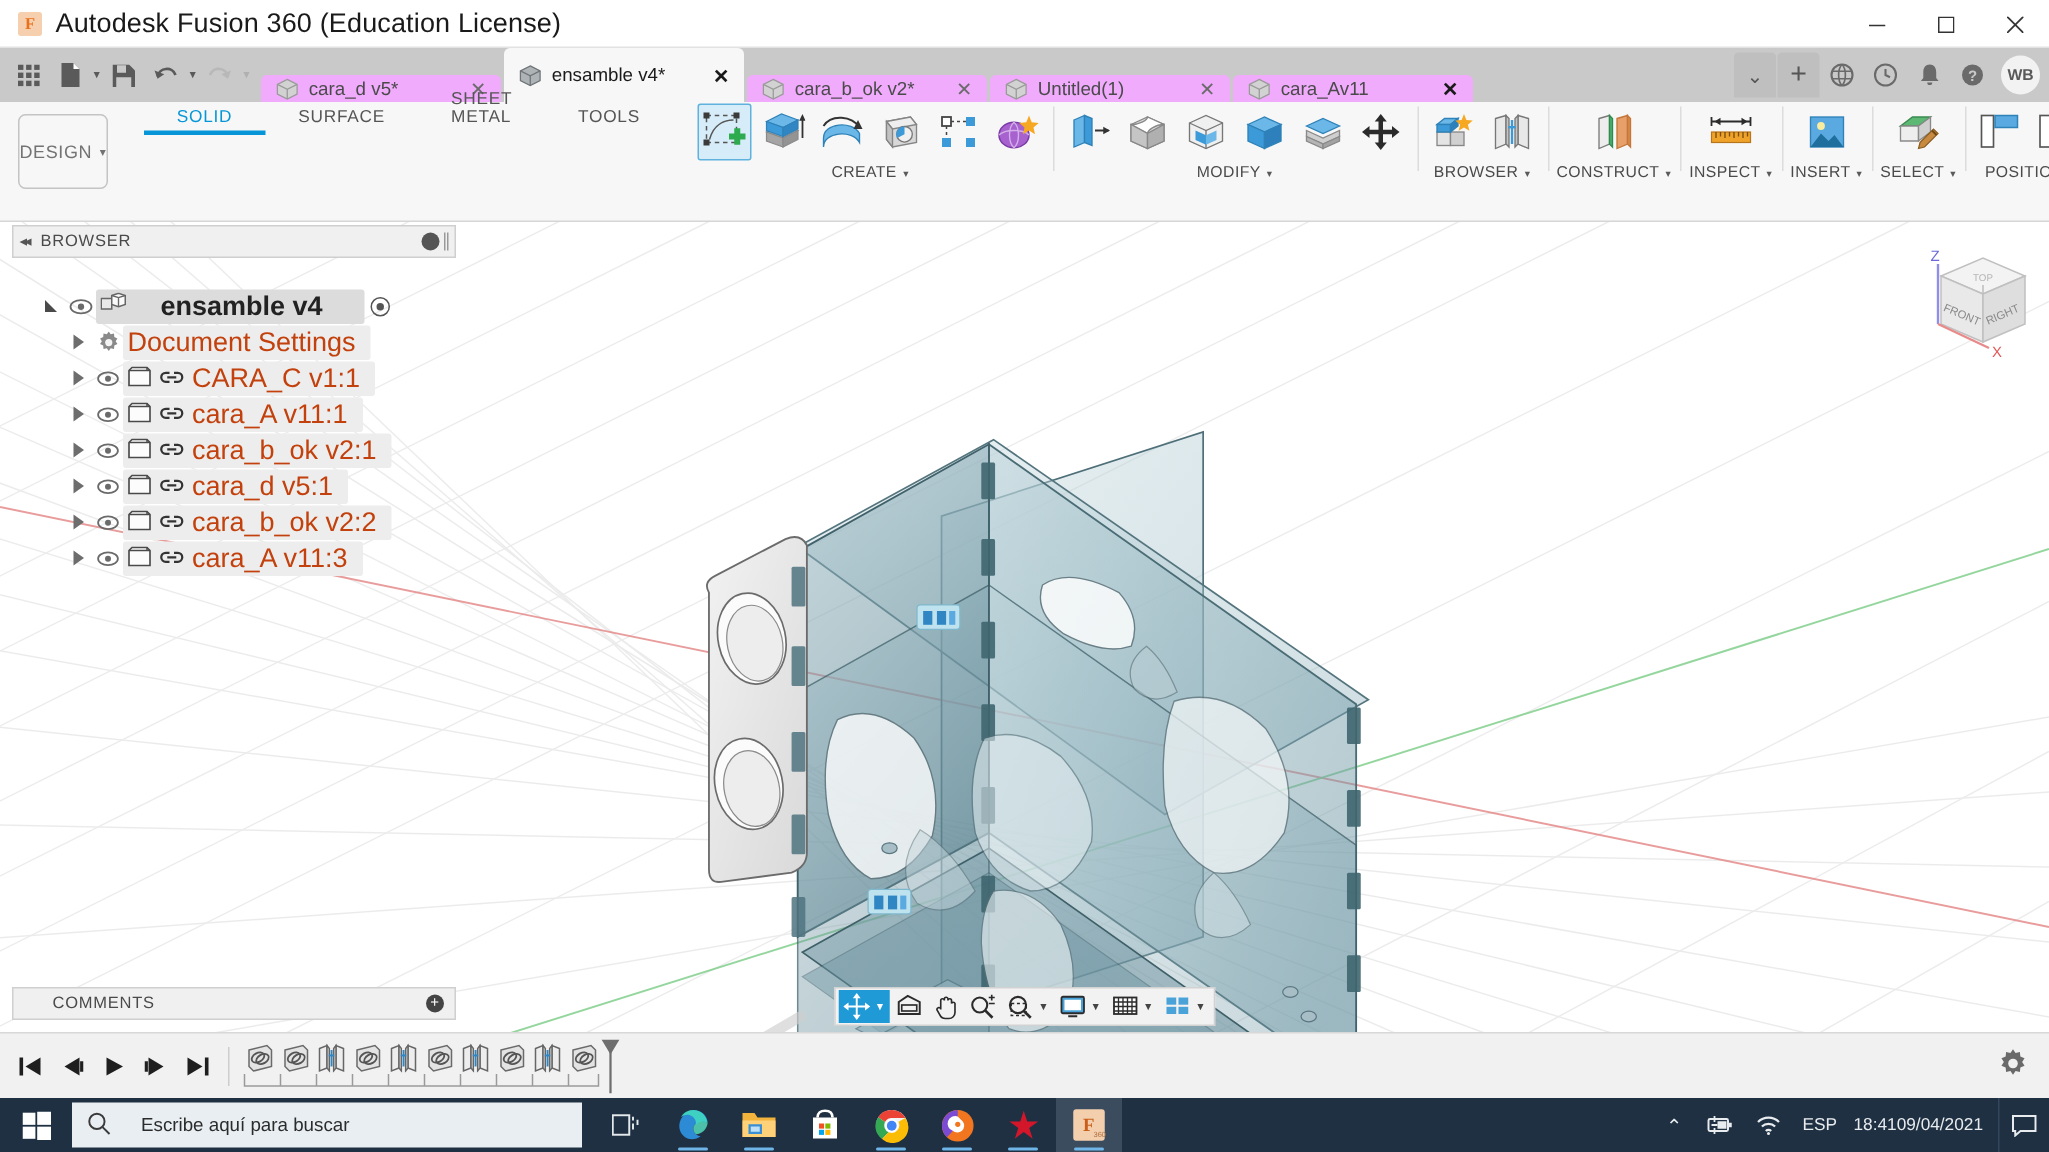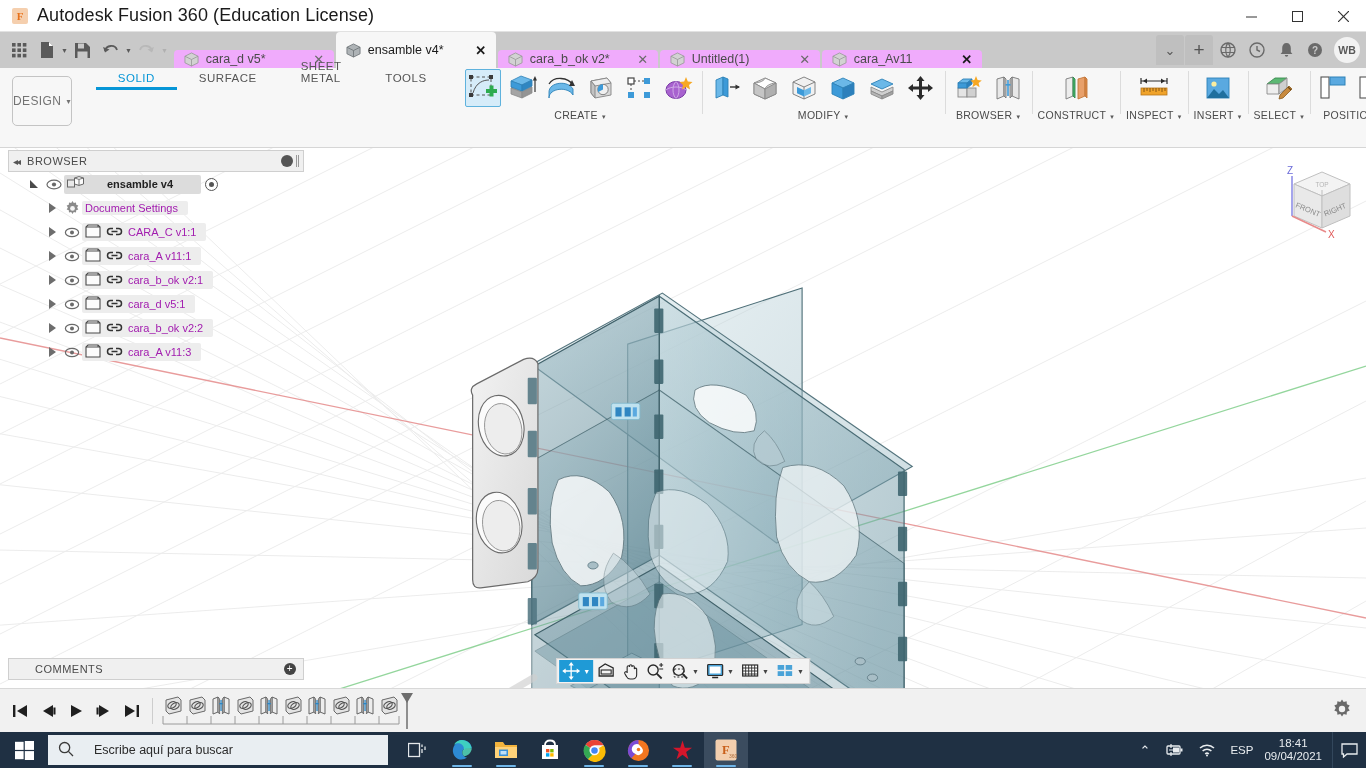--- a/index.html
+++ b/index.html
@@ -99,30 +99,30 @@
   }
   .brow-head {
     height:22px; background:#f0f0f0; border:1px solid #cfcfcf;
     display:flex; align-items:center; padding:0 4px; font-size:11px; color:#4a4a4a;
     letter-spacing:.5px;
   }
   .brow-head .collapse { color:#555; font-size:10px; margin-right:8px; letter-spacing:-2px;}
   .brow-head .ttl { flex:1; }
   .brow-head .dot { width:12px;height:12px;border-radius:50%;background:#555;margin-right:3px;}
   .brow-head .grip { width:3px;height:12px;border-left:1px solid #999;border-right:1px solid #999;}
-  .tree { padding-top:0; font-size:11px; }
+  .tree { padding-top:20px; font-size:18px; }
   .trow { display:flex; align-items:center; height:24px; padding-left:16px; }
   .tw { width:20px; display:flex; align-items:center; justify-content:center; }
   .arrow { width:0;height:0;border-left:7px solid #6d6d6d;border-top:5px solid transparent;
            border-bottom:5px solid transparent; }
   .eye { width:20px; display:flex;align-items:center;justify-content:center; }
   .titlechip { background:#e6e6e6; border-radius:2px; padding:2px 8px 2px 4px;
                display:flex; align-items:center; gap:6px; }
   .titlechip.root { background:#dcdcdc; }
-  .nm { color:#a21caf; white-space:nowrap; }
+  .nm { color:#c2410c; white-space:nowrap; }
   .nm.root { font-weight:bold; color:#222; padding:0 18px; }
   .radio { width:13px;height:13px;border:1.5px solid #555;border-radius:50%;
            display:flex;align-items:center;justify-content:center;margin-left:4px;}
   .radio i { width:5px;height:5px;border-radius:50%;background:#555;display:block;}
   .row-hl { background:#ededed; border-radius:2px; display:flex; align-items:center; gap:5px;
             padding:1px 10px 1px 3px;}
 
   
   .canvas {
     position:absolute; top:148px; left:0; width:1366px; height:540px;
@@ -175,21 +175,21 @@
                padding:0 10px; gap:20px; color:#2b2b2b; font-size:12.5px; }
   .tbicons { display:flex; align-items:center; height:36px; margin-left:8px; gap:0; }
   .tbi { width:44px;height:36px; display:flex;align-items:center;justify-content:center;
          position:relative;}
   .tbi.running::after { content:""; position:absolute; bottom:1px; left:12px; width:20px;height:2px;
                         background:#6fb5e8; border-radius:1px;}
   .tbi.focused { background:#3b4c5f; }
   .tray { position:absolute; right:0; top:0; height:36px; display:flex; align-items:center;
           color:#e8ecef; font-size:11.5px; gap:0; }
   .tray-i { padding:0 7px; display:flex; align-items:center; height:36px;}
-  .clock { display:flex; flex-direction:column; align-items:center; justify-content:center;
+  .clock { display:flex; flex-direction:row; align-items:center; justify-content:center;
            line-height:13px; padding:0 10px 0 4px; font-size:11.5px; }
   .notif { width:34px;height:36px;display:flex;align-items:center;justify-content:center;
            border-left:1px solid #33475c;}
 </style>
 </head>
 <body>
 
 <div id="app" data-name="fusion360-window">
 
   <div class="titlebar" data-name="title-bar">

